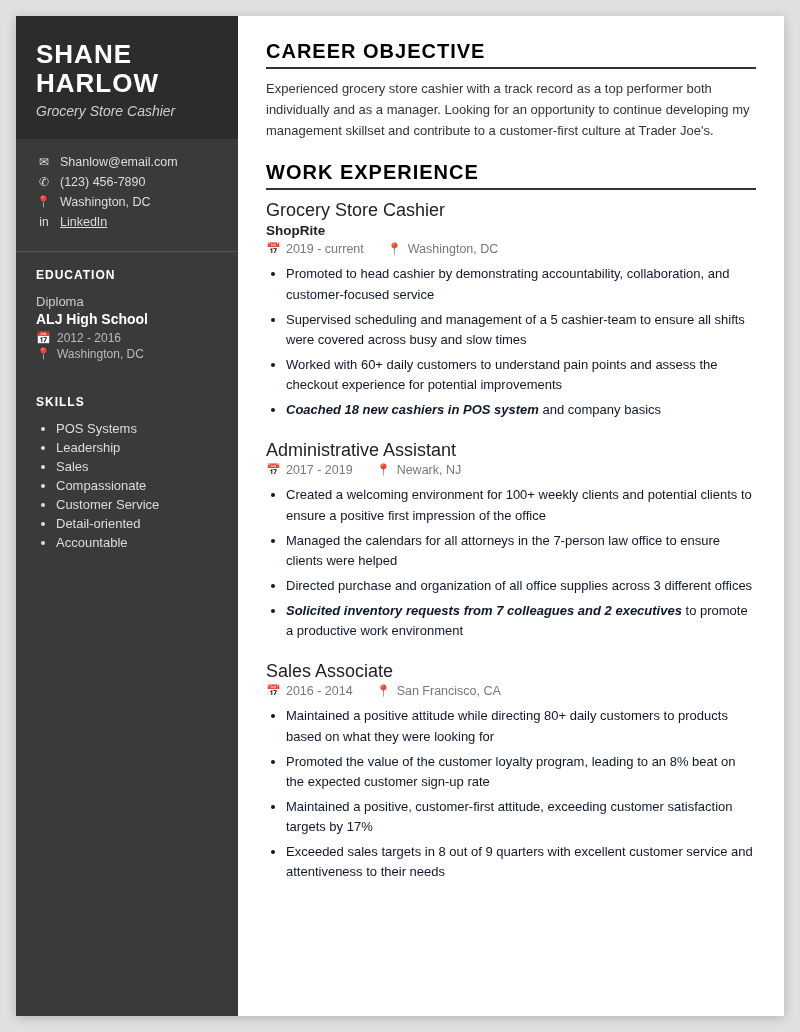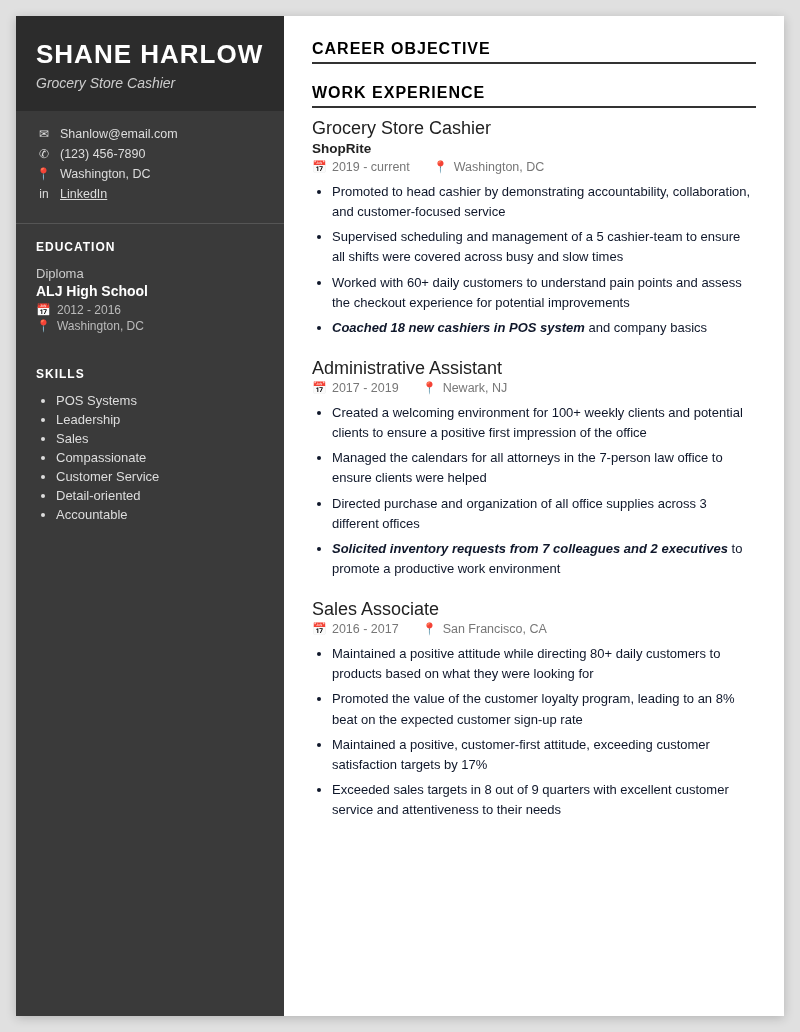--- a/index.html
+++ b/index.html
@@ -13,21 +13,21 @@
       min-height: 1032px;
     }
     .resume {
       width: 768px;
       background: #fff;
       display: flex;
       min-height: 1000px;
       box-shadow: 0 2px 10px rgba(0,0,0,0.2);
     }
     .sidebar {
-      width: 268px;
+      width: 222px;
       background: #3a3a3a;
       color: #fff;
       flex-shrink: 0;
     }
     .sidebar-header {
       background: #2c2c2c;
       padding: 24px 20px 20px 20px;
     }
     .sidebar-name {
       font-size: 26px;
@@ -100,21 +100,21 @@
       color: #ddd;
     }
     .skills-list li {
       margin-bottom: 4px;
     }
     .main {
       flex: 1;
       padding: 24px 28px;
     }
     .section-title {
-      font-size: 16px;
+      font-size: 20px;
       font-weight: 900;
       text-transform: uppercase;
       letter-spacing: 1px;
       border-bottom: 2px solid #333;
       padding-bottom: 4px;
       margin-bottom: 10px;
     }
     .career-objective p {
       font-size: 13px;
       line-height: 1.6;
@@ -219,20 +219,21 @@
           <li>Detail-oriented</li>
           <li>Accountable</li>
         </ul>
     </div>
   </div>
 
   <div class="main">
 
     <div class="career-objective">
       <div class="section-title">CAREER OBJECTIVE</div>
+      <p>Experienced grocery store cashier with a track record as a top performer both individually and as a manager. Looking for an opportunity to continue developing my management skillset and contribute to a customer-first culture at Trader Joe's.</p>
     </div>
 
     <div class="work-section">
       <div class="section-title">WORK EXPERIENCE</div>
       <div id="jobs-container">
           <div class="job">
             <div class="job-title">Grocery Store Cashier</div>
             <div class="job-company">ShopRite</div>
             <div class="job-meta">
               <div class="job-meta-item">
@@ -268,21 +269,21 @@
               <li>Managed the calendars for all attorneys in the 7-person law office to ensure clients were helped</li>
               <li>Directed purchase and organization of all office supplies across 3 different offices</li>
               <li><em><strong>Solicited inventory requests from 7 colleagues and 2 executives</strong></em> to promote a productive work environment</li>
             </ul>
           </div>
           <div class="job">
             <div class="job-title">Sales Associate</div>
             <div class="job-meta">
               <div class="job-meta-item">
                 <span class="meta-icon">📅</span>
-                <span>2016 - 2017</span>
+                <span>2016 - 2014</span>
               </div>
               <div class="job-meta-item">
                 <span class="meta-icon">📍</span>
                 <span>San Francisco, CA</span>
               </div>
             </div>
             <ul class="job-bullets">
               <li>Maintained a positive attitude while directing 80+ daily customers to products based on what they were looking for</li>
               <li>Promoted the value of the customer loyalty program, leading to an 8% beat on the expected customer sign-up rate</li>
               <li>Maintained a positive, customer-first attitude, exceeding customer satisfaction targets by 17%</li>

